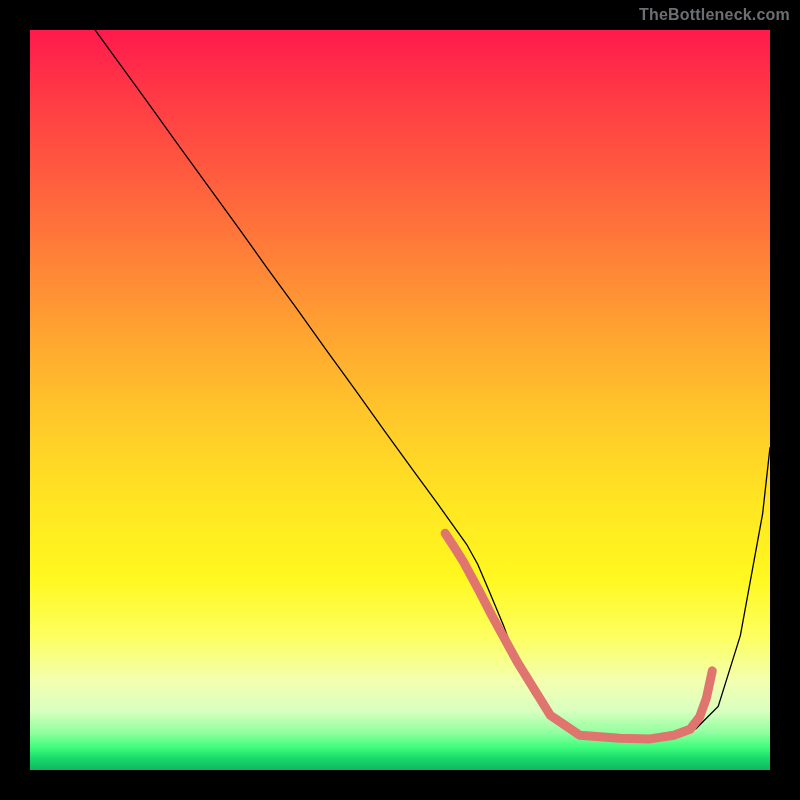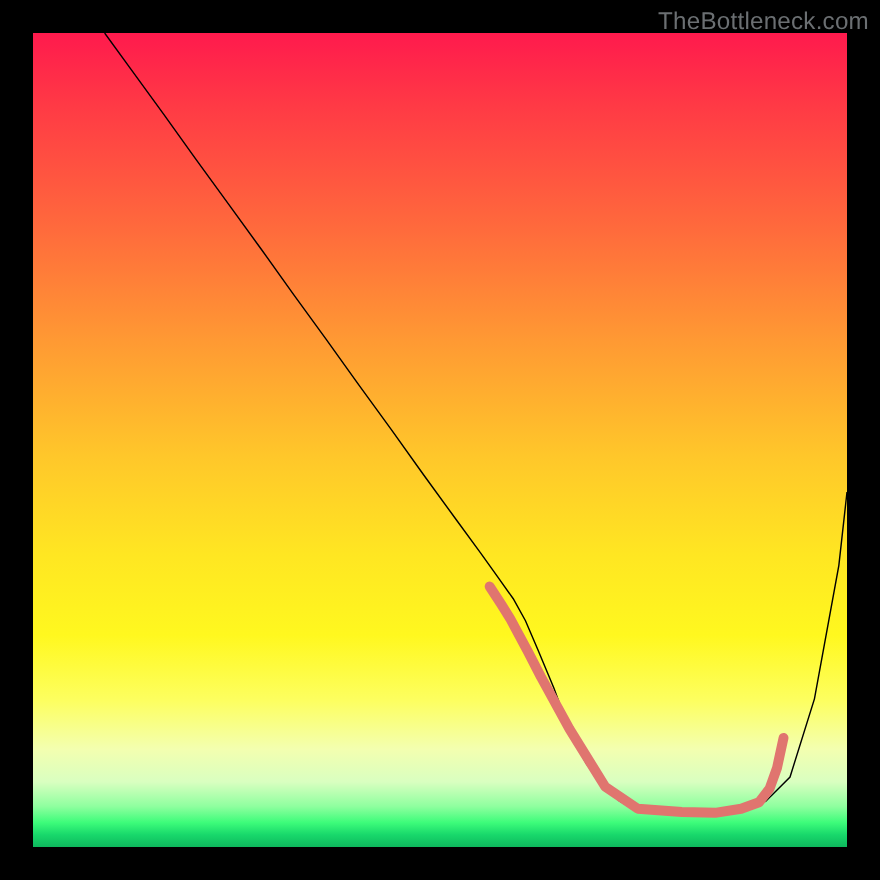--- a/index.html
+++ b/index.html
@@ -37,22 +37,22 @@
       #8fff9f 95%,
       #3dfc7a 97%,
       #18d86b 98.5%,
       #0eb85d 100%);
   }
   .attrib {
     position: absolute;
     top: 6px;
     right: 10px;
     font-family: Arial, Helvetica, sans-serif;
-    font-size: 22px;
-    font-weight: 400;
+    font-size: 16px;
+    font-weight: 700;
     color: #6b6f72;
     letter-spacing: 0.2px;
   }
   svg.overlay {
     position: absolute;
     left: 0;
     top: 0;
     width: 740px;
     height: 740px;
   }

